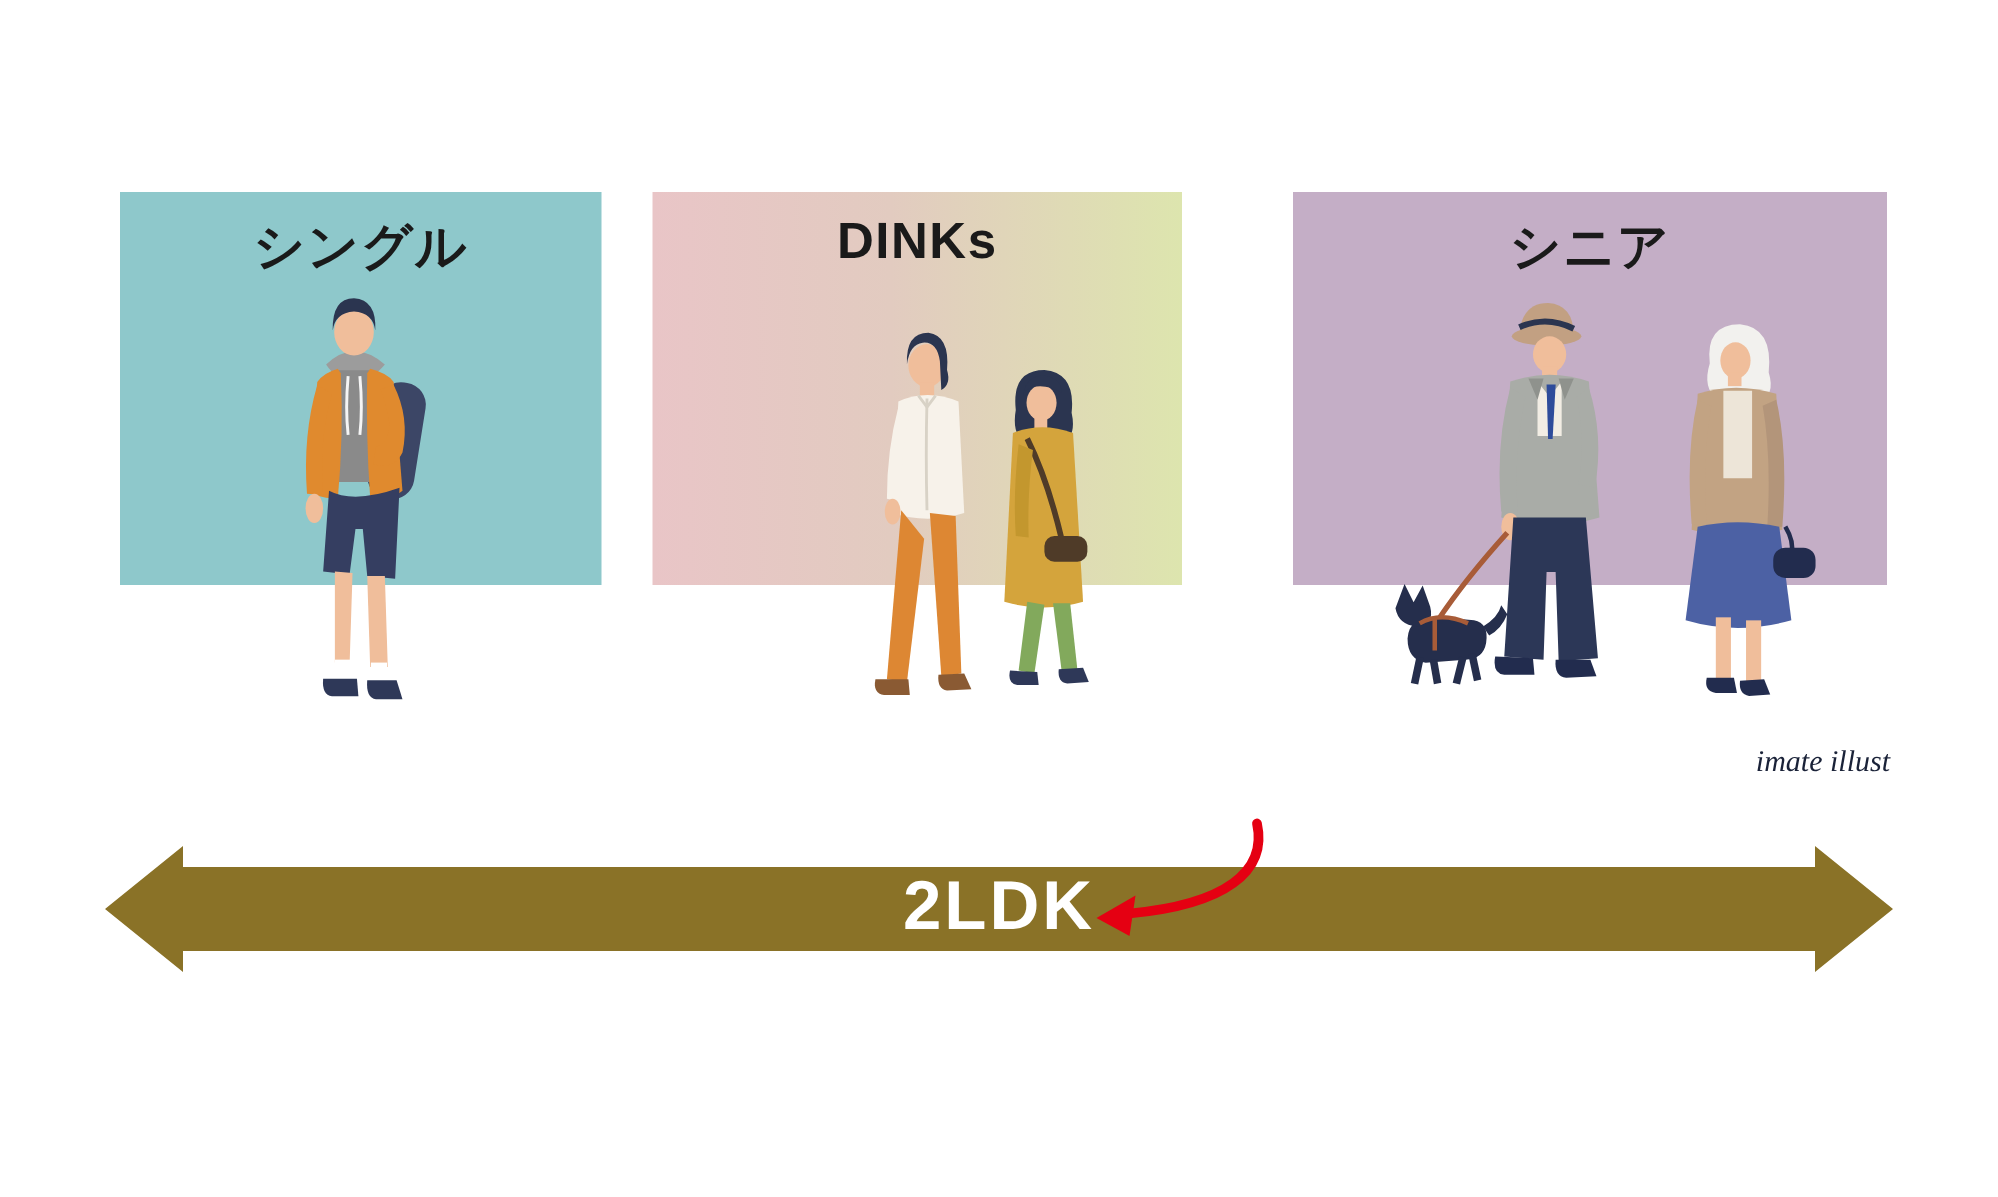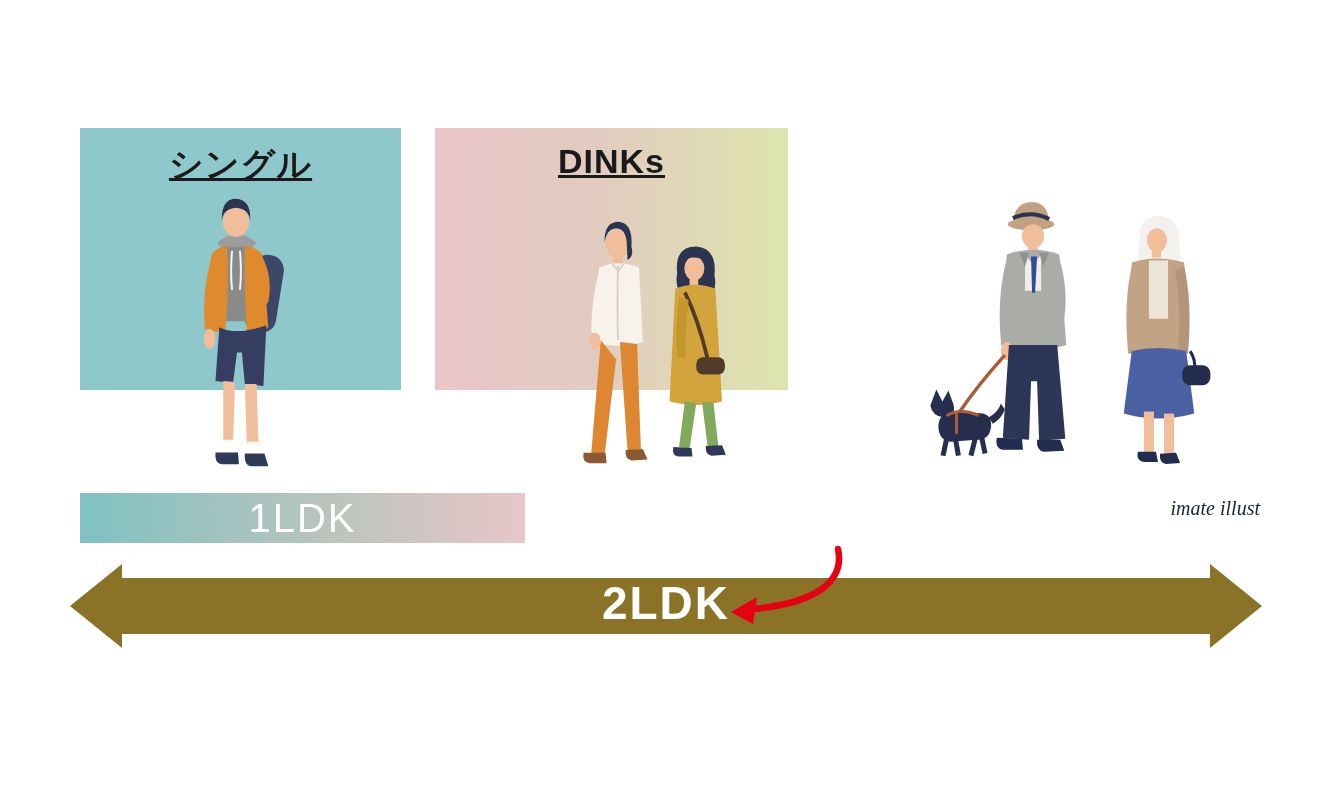--- a/index.html
+++ b/index.html
@@ -19,21 +19,21 @@
   .stage{
     position:relative;width:1332px;height:798px;background:#ffffff;
     font-family:"Liberation Sans", sans-serif;overflow:hidden;
   }
   .panel{position:absolute;top:128px;height:262px;}
   .panel-single{left:80px;width:321px;background:var(--panel-single);}
   .panel-dinks{left:435px;width:353px;background:linear-gradient(90deg,var(--panel-dinks-left) 0%,#e2cbc0 45%,var(--panel-dinks-right) 100%);}
   .panel-senior{left:862px;width:396px;background:var(--panel-senior);}
   .panel-title{
     position:absolute;top:14px;left:0;width:100%;text-align:center;
-    font-size:34px;font-weight:600;color:var(--title-text);letter-spacing:1px;text-decoration:underline;
+    font-size:34px;font-weight:600;color:var(--title-text);letter-spacing:1px;
   }
   .figure{position:absolute;}
   .credit{
     position:absolute;left:1110px;top:461px;width:150px;text-align:right;
     font-family:"Liberation Serif", serif;font-style:italic;font-size:20px;
     color:var(--credit-text);
     margin-top:36px;
   }
   .bar-1ldk{
     position:absolute;left:80px;top:493px;width:445px;height:50px;
@@ -59,20 +59,23 @@
 </head>
 <body>
 
 <div class="stage">
 
   <div class="panel panel-single">
     <div class="panel-title">シングル</div>
   </div>
   <div class="panel panel-dinks">
     <div class="panel-title">DINKs</div>
+  </div>
+  <div class="panel panel-senior">
+    <div class="panel-title">シニア</div>
   </div>
 
   <svg class="figure" style="left:180px;top:192px;" width="112" height="284" viewBox="0 0 110 290">
 
     <rect x="68" y="64" width="32" height="80" rx="15" fill="#3c4666" transform="rotate(9 84 104)"></rect>
 
     <path d="M36,52 Q55,34 76,52 Q66,64 55,63 Q44,64 36,52 Z" fill="#9c9c9c"></path>
 
     <ellipse cx="55" cy="30" rx="13.5" ry="16" fill="#f0be9b"></ellipse>
     <path d="M40.5,29 Q40,7 55,7 Q70.5,8 69.5,29 Q68,17 55,16 Q42,17 40.5,29 Z" fill="#2b3550"></path>
@@ -188,23 +191,20 @@
     <path d="M62,216 Q72,210 74,202 L78,208 Q74,218 66,222 Z" fill="#252e4c"></path>
     <rect x="16" y="236" width="5" height="18" fill="#252e4c" transform="rotate(12 18 245)"></rect>
     <rect x="28" y="238" width="5" height="16" fill="#252e4c" transform="rotate(-10 30 246)"></rect>
     <rect x="44" y="236" width="5" height="18" fill="#252e4c" transform="rotate(14 46 245)"></rect>
     <rect x="54" y="234" width="5" height="18" fill="#252e4c" transform="rotate(-12 56 243)"></rect>
     <path d="M20,214 Q34,206 52,214 M30,210 L30,232" stroke="#a85c38" stroke-width="3" fill="none"></path>
   </svg>
 
   <div class="credit">imate illust</div>
 
-  <div class="bar-1ldk">
-    <span class="bar-label">1LDK</span>
-  </div>
 
 
   <svg class="arrow-2ldk" viewBox="0 0 1192 88">
     <polygon points="0,44 52,2 52,16 1140,16 1140,2 1192,44 1140,86 1140,72 52,72 52,86"></polygon>
   </svg>
   <div class="label-2ldk">2LDK</div>
 
   <svg class="red-arrow" viewBox="0 0 130 82">
     <path d="M115,6 C122,38 94,60 30,66" stroke="#e50012" stroke-width="6.5" fill="none" stroke-linecap="round"></path>
     <polygon points="8,69 34,54 30,81" fill="#e50012"></polygon>

